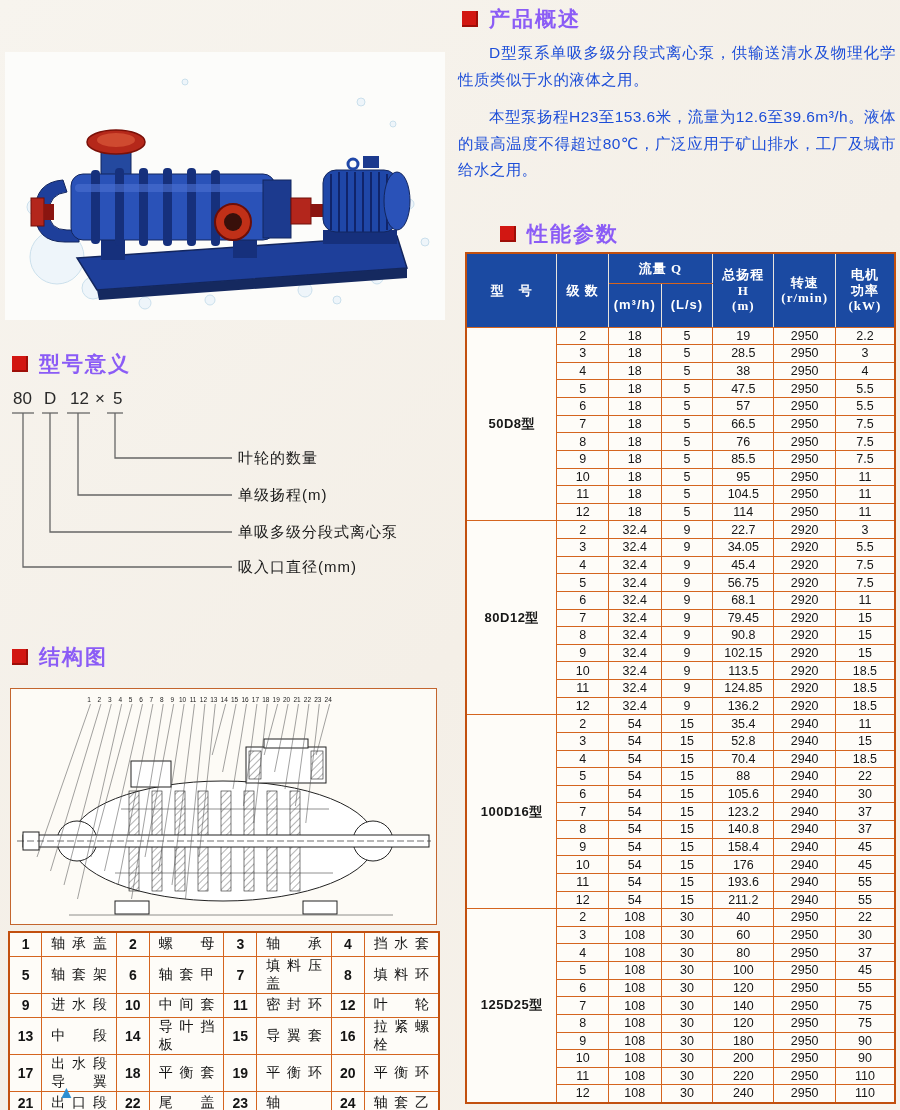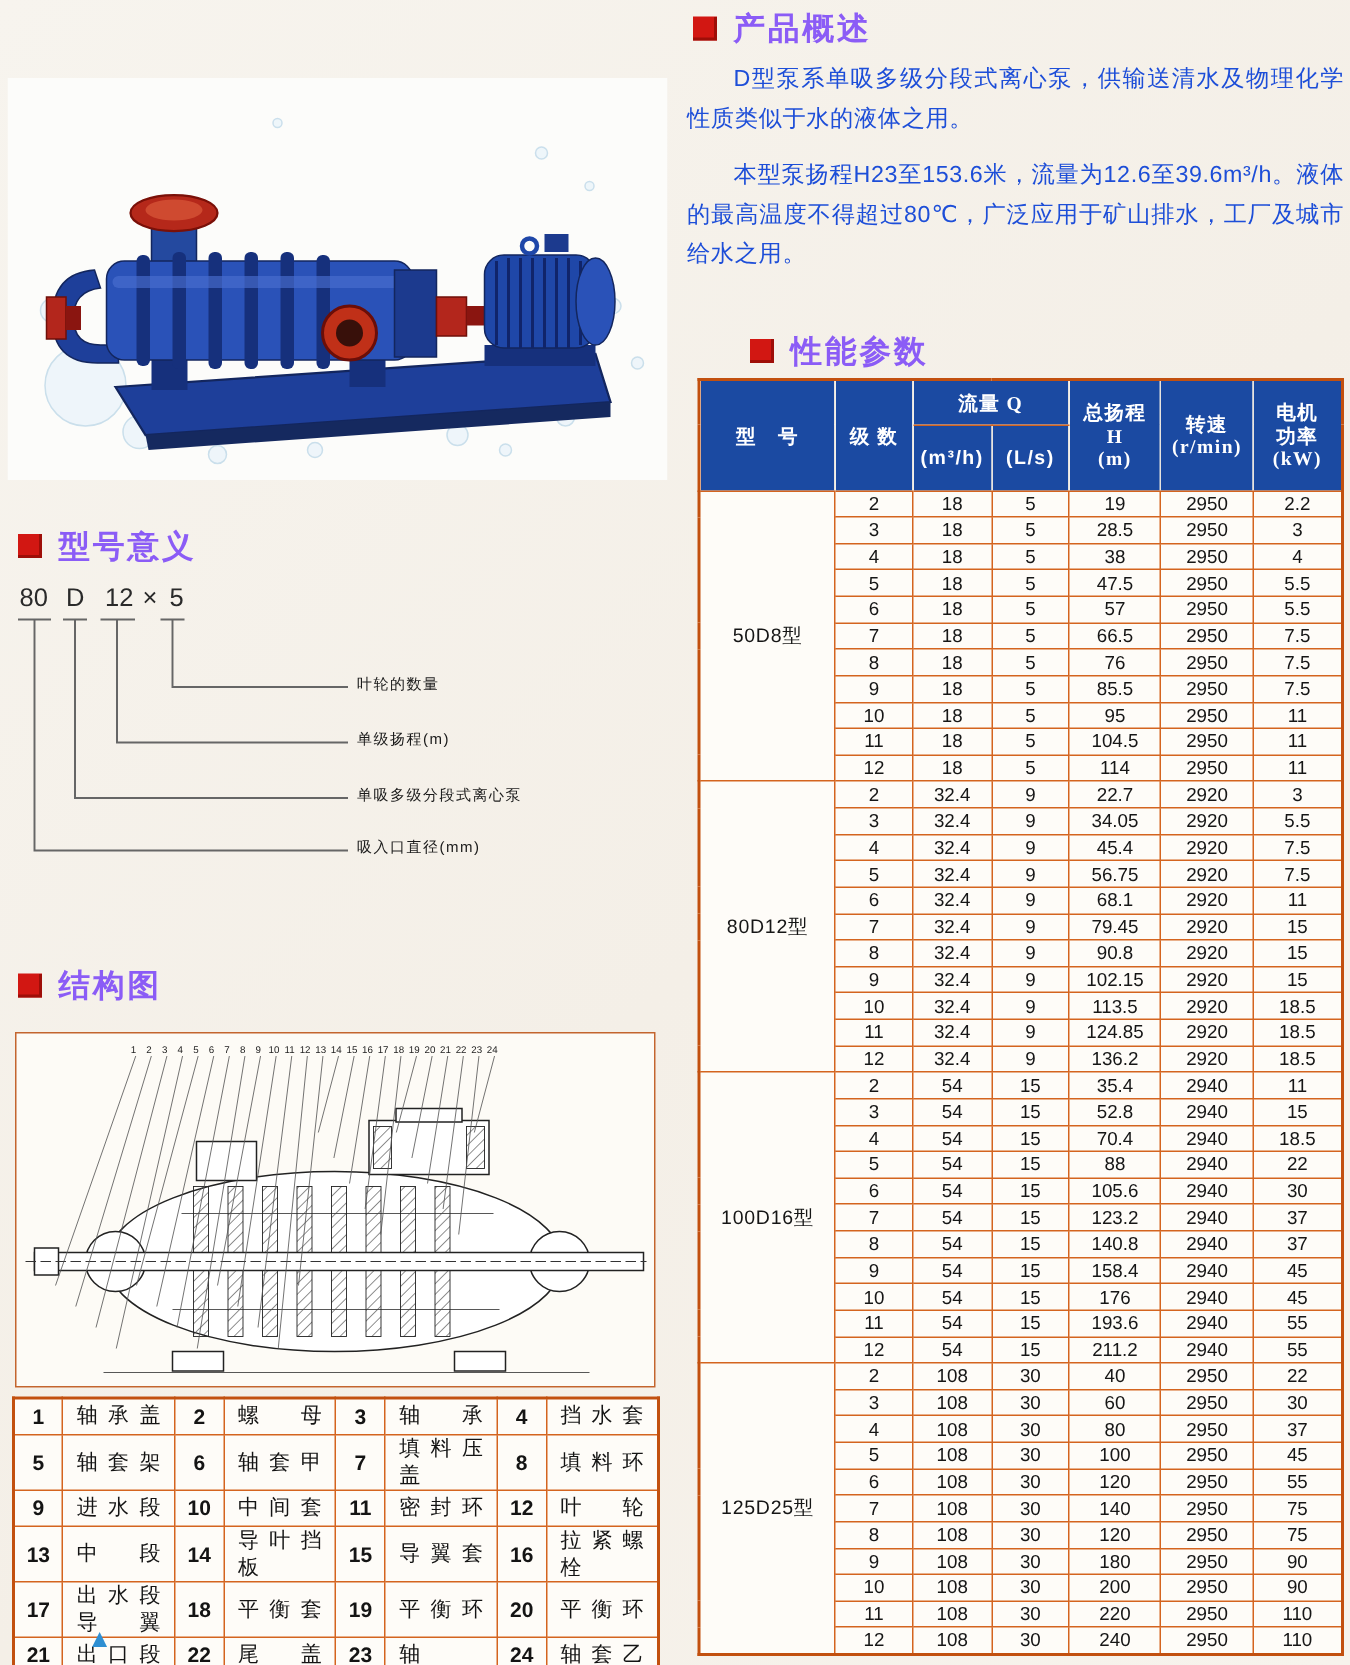--- a/index.html
+++ b/index.html
@@ -37,25 +37,25 @@
   }
   .perf-table thead th {
     background:#1b4aa2; color:#ffffff; font-size:13px; font-weight:bold;
     line-height:1.18; letter-spacing:1px; border-color:#e8e4de;
     border-bottom-color:#d4641f;
   }
   .perf-table thead tr:first-child th { height:30px;font-family:Liberation Serif, serif; }
   .perf-table thead tr:last-child th { height:44px; }
   .pre { white-space:pre-line; }
   .perf-table tbody td { height:17.64px; font-size:12.5px; color:#161616; }
-  .perf-table tbody td.model-cell { font-size:13px; letter-spacing:0.5px; }
+  .perf-table tbody td.model-cell { font-size:13px; letter-spacing:0.5px;font-weight:bold; }
   
   #model-section { position:absolute; left:0; top:345px; width:455px; height:255px; }
   .code-part { position:absolute; top:44px; font-size:17px; color:#2a2a2a; font-weight:500; }
-  .meaning-label { position:absolute; left:238px; font-size:10px; color:#1a1a1a; letter-spacing:1px; }
+  .meaning-label { position:absolute; left:238px; font-size:15px; color:#1a1a1a; letter-spacing:1px; }
   .meaning-lines { position:absolute; left:0; top:0; pointer-events:none; }
   
   #structure-section { position:absolute; left:0; top:640px; width:455px; height:470px; }
   .struct-frame {
     position:absolute; left:10px; top:48px; width:427px; height:237px;
     border:1px solid #c3652e; background:#fdfbf6;
   }
   .callout-num { font-size:6.5px; fill:#222; text-anchor:middle; }
   .callout-line { stroke:#555; stroke-width:0.55; }
   .draw { stroke:#222; fill:#ffffff; stroke-width:1; }

